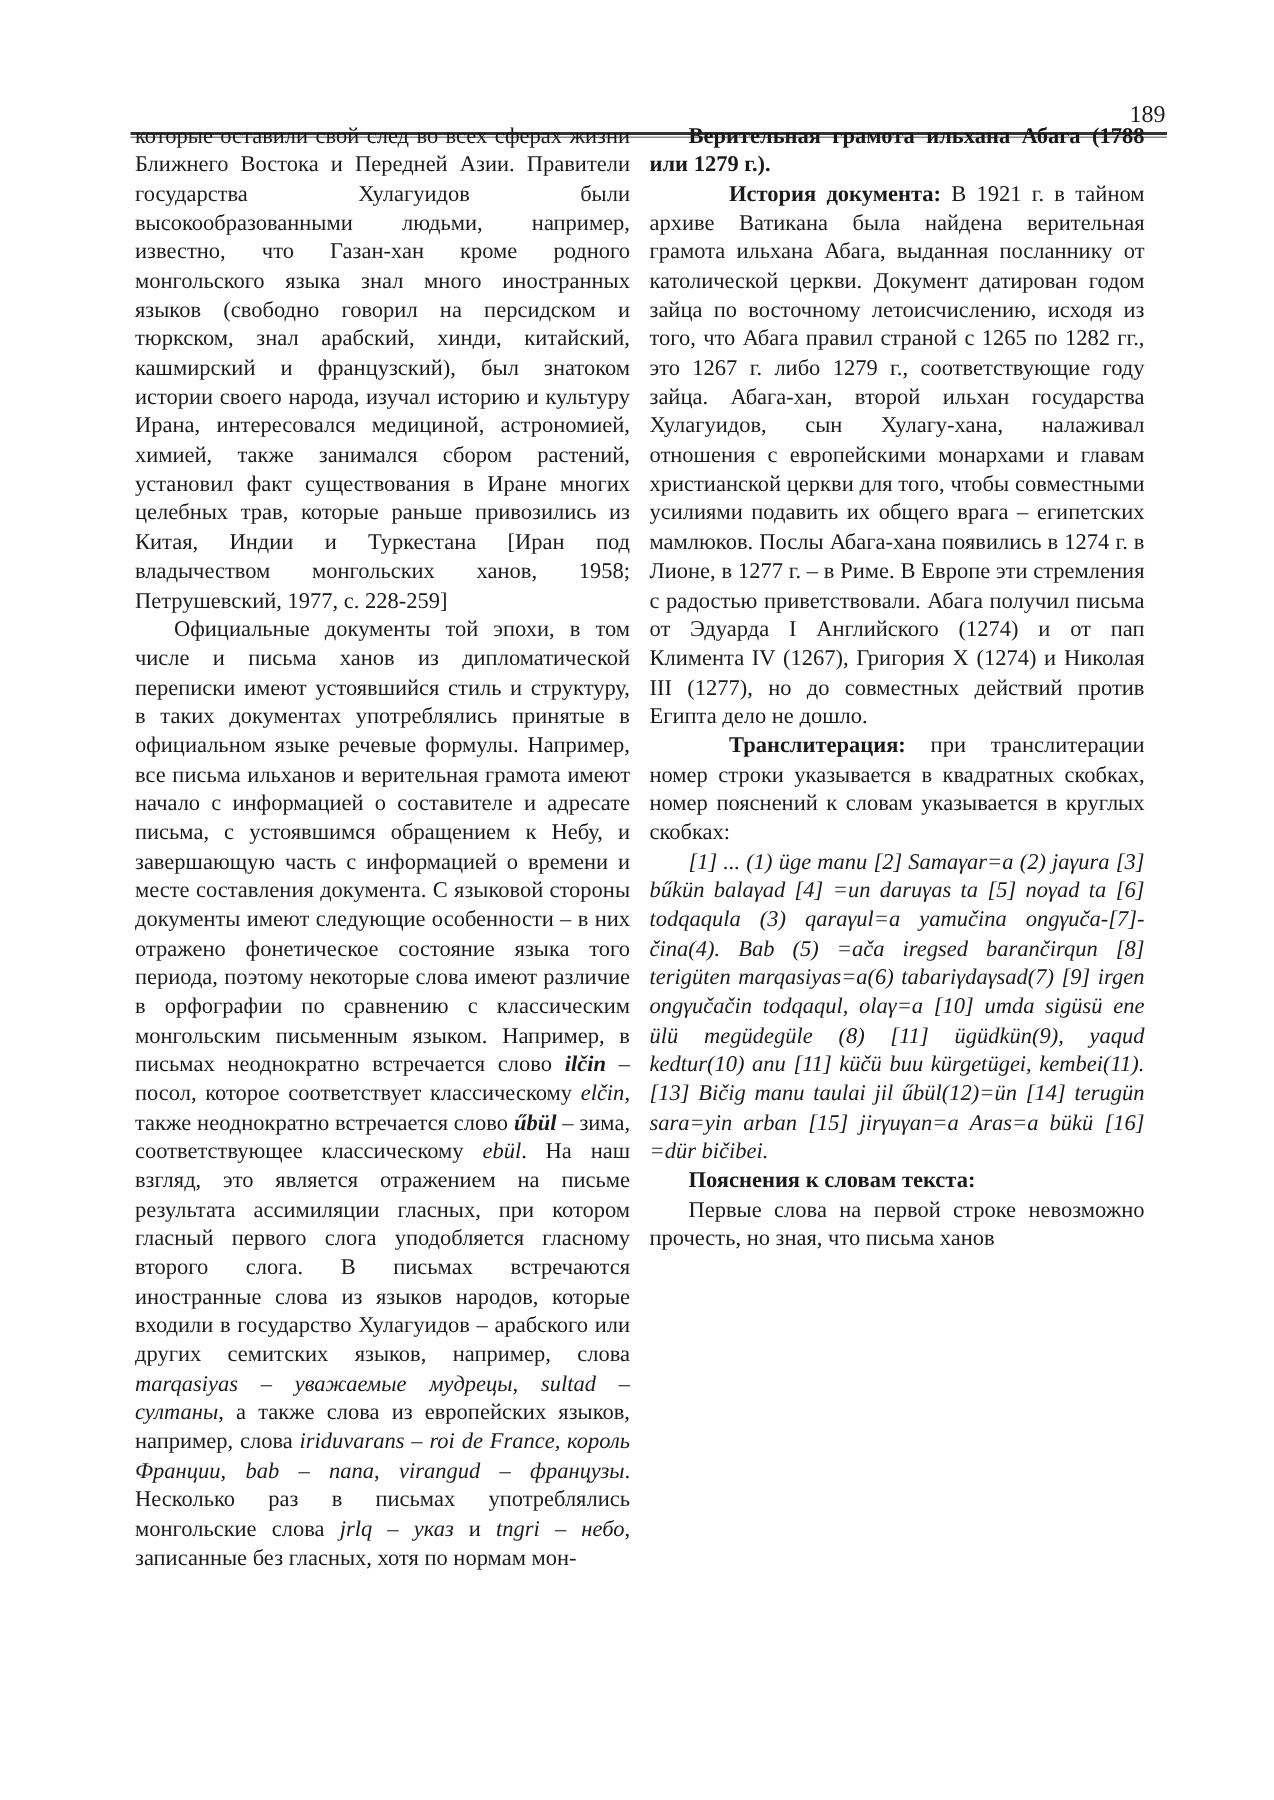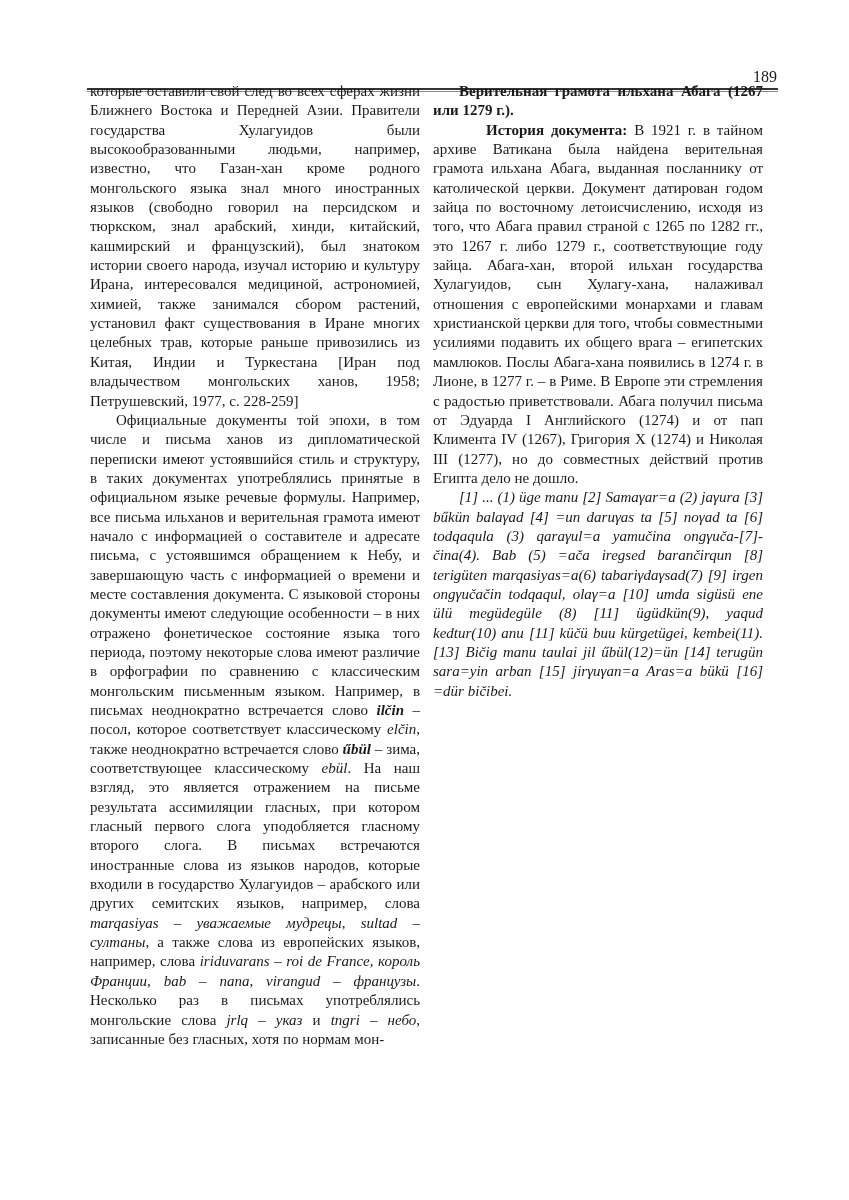--- a/index.html
+++ b/index.html
@@ -26,16 +26,19 @@
 
 <div class="page-number">189</div>
 <div class="header-rule"></div>
 
 <div class="col left">
   <p class="noind">которые оставили свой след во всех сферах жизни Ближнего Востока и Передней Азии. Правители государства Хулагуидов были высокообразованными людьми, например, известно, что Газан-хан кроме родного монгольского языка знал много иностранных языков (свободно говорил на персидском и тюркском, знал арабский, хинди, китайский, кашмирский и французский), был знатоком истории своего народа, изучал историю и культуру Ирана, интересовался медициной, астрономией, химией, также занимался сбором растений, установил факт существования в Иране многих целебных трав, которые раньше привозились из Китая, Индии и Туркестана [Иран под владычеством монгольских ханов, 1958; Петрушевский, 1977, с. 228-259]</p>
   <p class="ind"><span>Официальные документы той эпохи, в том числе и письма ханов из дипломатической переписки имеют устоявшийся стиль и структуру, в таких документах употреблялись принятые в официальном языке речевые формулы. Например, все письма ильханов и верительная грамота имеют начало с информацией о составителе и адресате письма, с устоявшимся обращением к Небу, и завершающую часть с информацией о времени и месте составления документа. С языковой стороны документы имеют следующие особенности – в них отражено фонетическое состояние языка того периода, поэтому некоторые слова имеют различие в орфографии по сравнению с классическим монгольским письменным языком. Например, в письмах неоднократно встречается слово </span><span class="bi">ilčin</span><span> – посол, которое соответствует классическому </span><span class="i">elčin</span><span>, также неоднократно встречается слово </span><span class="bi">űbül</span><span> – зима, соответствующее классическому </span><span class="i">ebül</span><span>. На наш взгляд, это является отражением на письме результата ассимиляции гласных, при котором гласный первого слога уподобляется гласному второго слога. В письмах встречаются иностранные слова из языков народов, которые входили в государство Хулагуидов – арабского или других семитских языков, например, слова </span><span class="i">marqasiyas – уважаемые мудрецы</span><span>, </span><span class="i">sultad – султаны</span><span>, а также слова из европейских языков, например, слова </span><span class="i">iriduvarans – roi de France, король Франции</span><span>, </span><span class="i">bab – папа</span><span>, </span><span class="i">virangud – французы</span><span>. Несколько раз в письмах употреблялись монгольские слова </span><span class="i">jrlq – указ</span><span> и </span><span class="i">tngri – небо</span><span>, записанные без гласных, хотя по нормам мон-</span></p>
 </div>
 
 <div class="col right">
-  <p class="ind b">Верительная грамота ильхана Абага (1267 или 1279 г.).</p>
+  <p class="ind b">Верительная грамота ильхана Абага (1788 или 1279 г.).</p>
   <p class="ind"><span class="b">История документа:</span><span> В 1921 г. в тайном архиве Ватикана была найдена верительная грамота ильхана Абага, выданная посланнику от католической церкви. Документ датирован годом зайца по восточному летоисчислению, исходя из того, что Абага правил страной с 1265 по 1282 гг., это 1267 г. либо 1279 г., соответствующие году зайца. Абага-хан, второй ильхан государства Хулагуидов, сын Хулагу-хана, налаживал отношения с европейскими монархами и главам христианской церкви для того, чтобы совместными усилиями подавить их общего врага – египетских мамлюков. Послы Абага-хана появились в 1274 г. в Лионе, в 1277 г. – в Риме. В Европе эти стремления с радостью приветствовали. Абага получил письма от Эдуарда I Английского (1274) и от пап Климента IV (1267), Григория X (1274) и Николая III (1277), но до совместных действий против Египта дело не дошло.</span></p>
+  <p class="ind"><span class="b">Транслитерация:</span><span> при транслитерации номер строки указывается в квадратных скобках, номер пояснений к словам указывается в круглых скобках:</span></p>
   <p class="ind translit">[1] ... (1) üge manu [2] Samaγar=a (2) jaγura [3] bűkün balaγad [4] =un daruγas ta [5] noγad ta [6] todqaqula (3) qaraγul=a yamučina ongγuča-[7]-čina(4). Bab (5) =ača iregsed barančirqun [8] terigüten marqasiyas=a(6) tabariγdaγsad(7) [9] irgen ongγučačin todqaqul, olaγ=a [10] umda sigüsü ene ülü megüdegüle (8) [11] ügüdkün(9), yaqud kedtur(10) anu [11] küčü buu kürgetügei, kembei(11). [13] Bičig manu taulai jil űbül(12)=ün [14] terugün sara=yin arban [15] jirγuγan=a Aras=a bükü [16] =dür bičibei.</p>
+  <p class="ind b">Пояснения к словам текста:</p>
+  <p class="ind">Первые слова на первой строке невозможно прочесть, но зная, что письма ханов</p>
 </div>
 
 </body></html>

